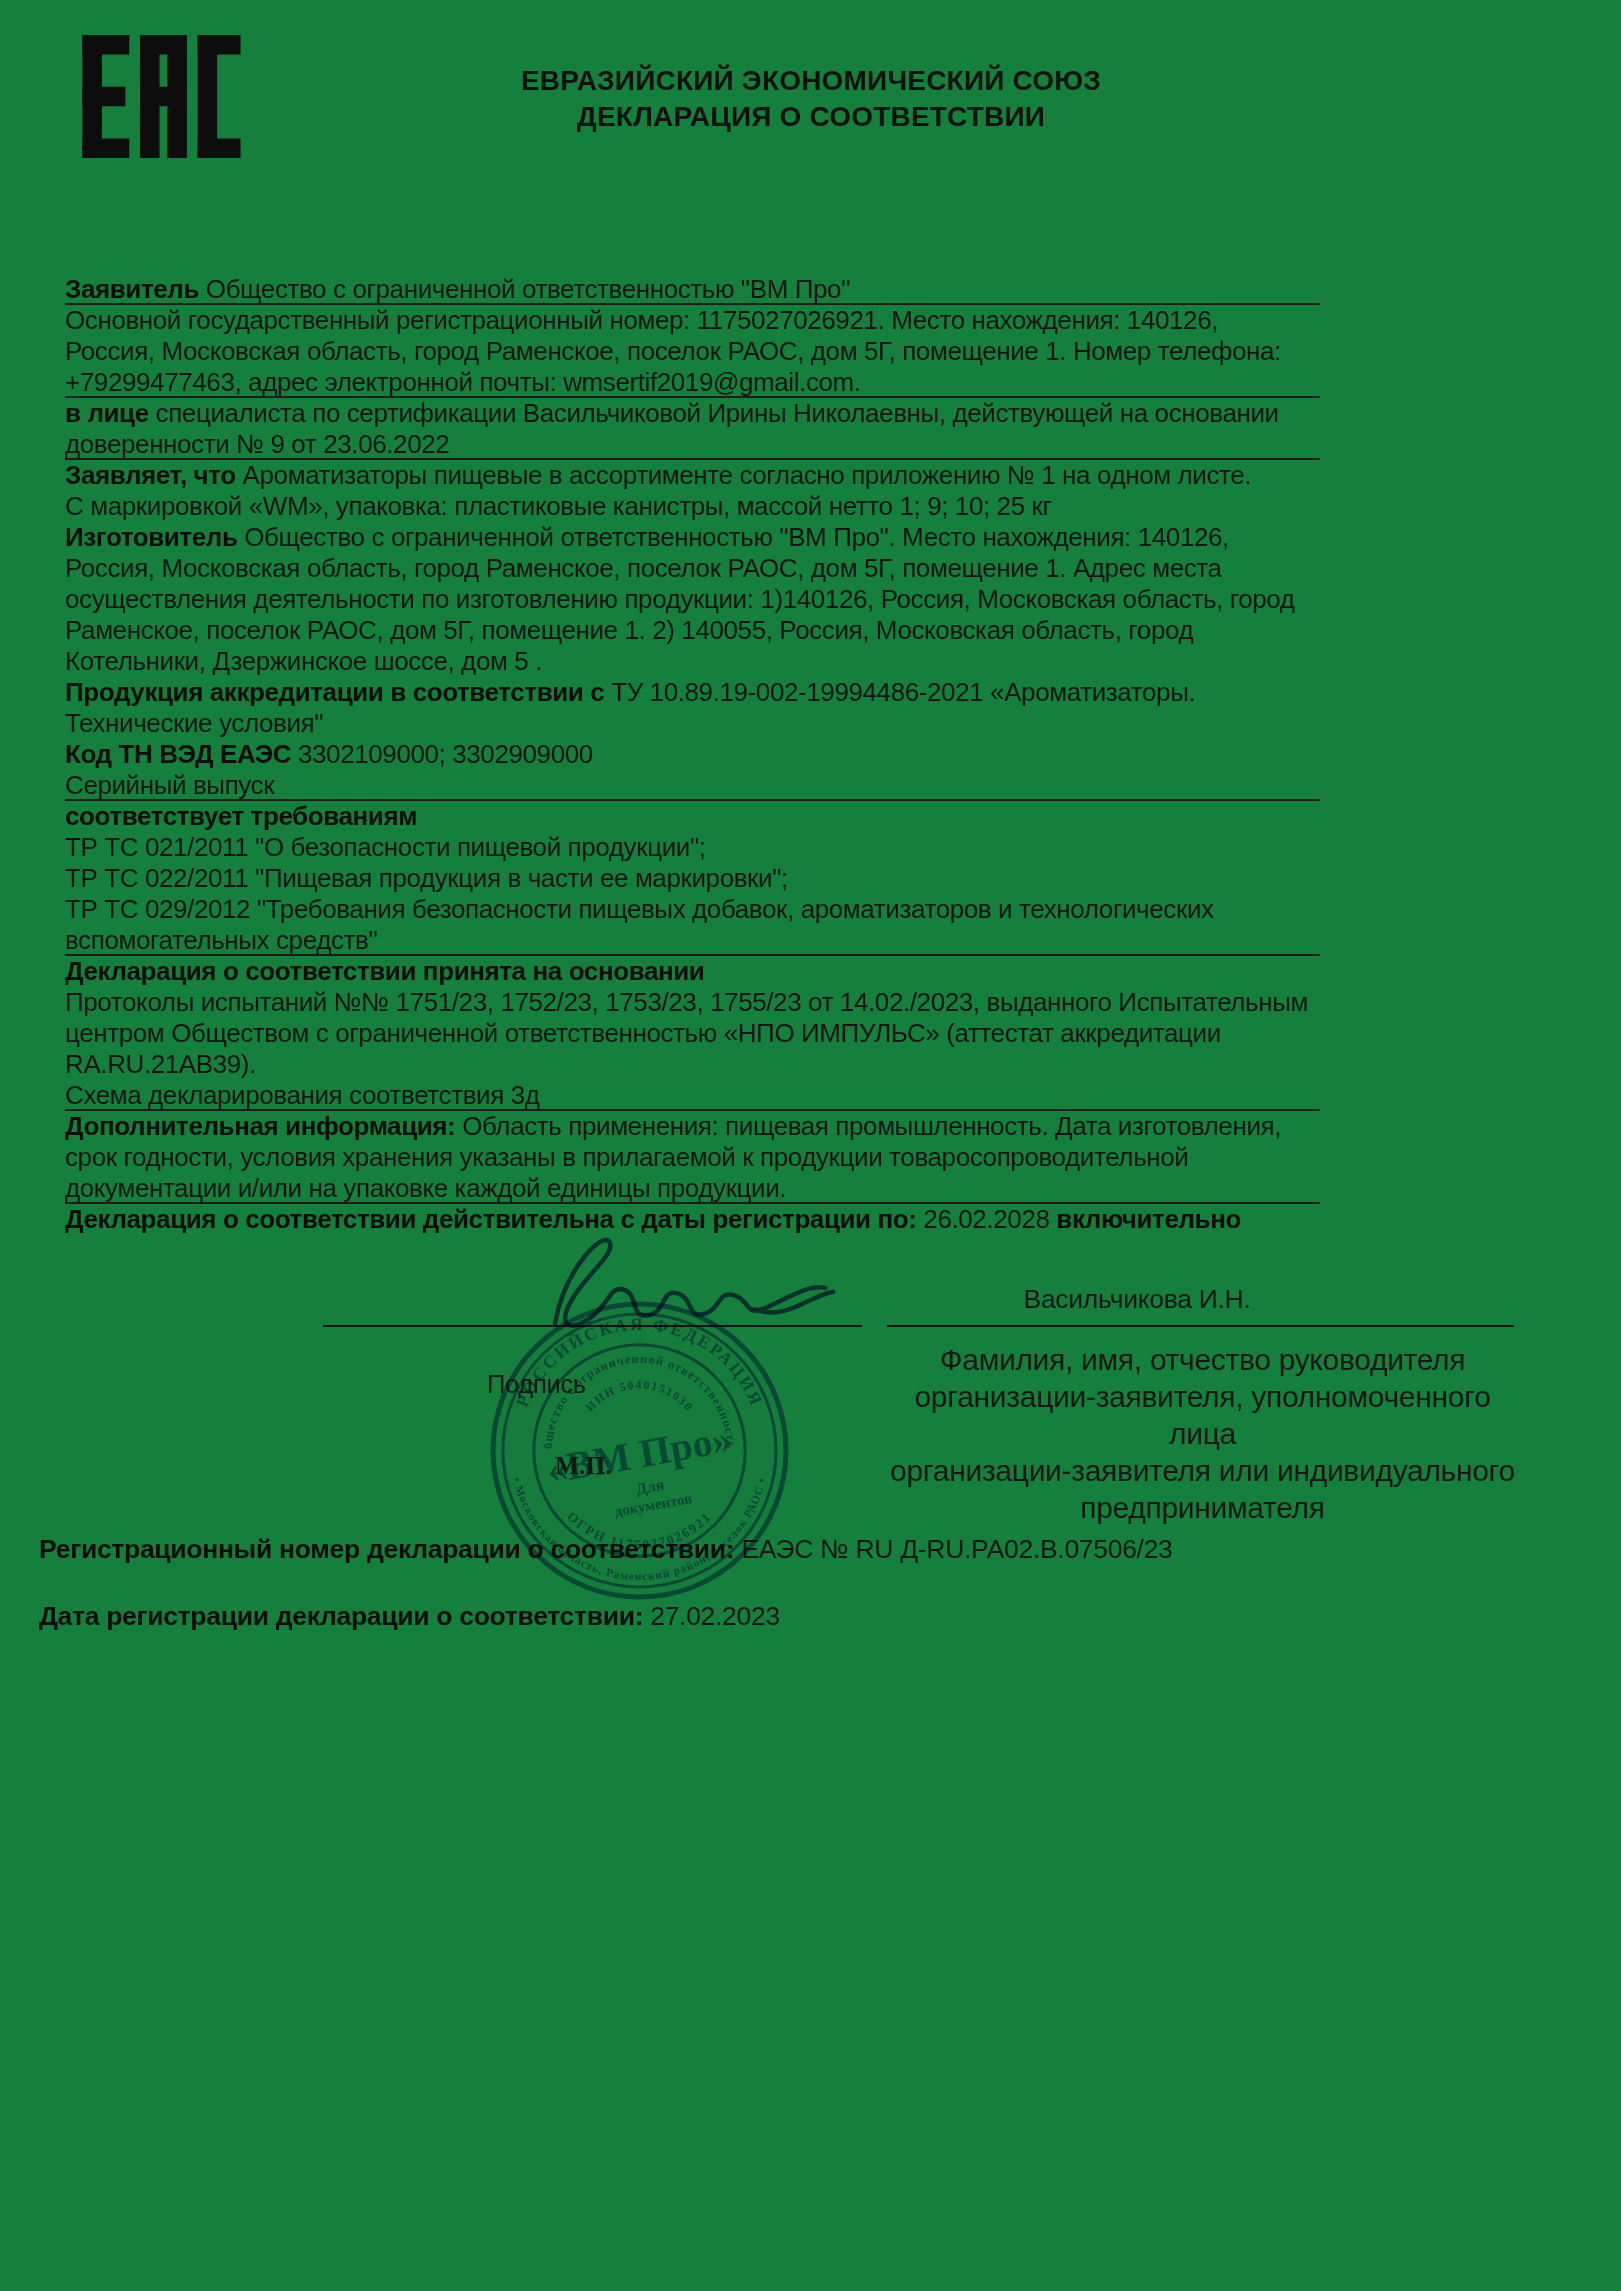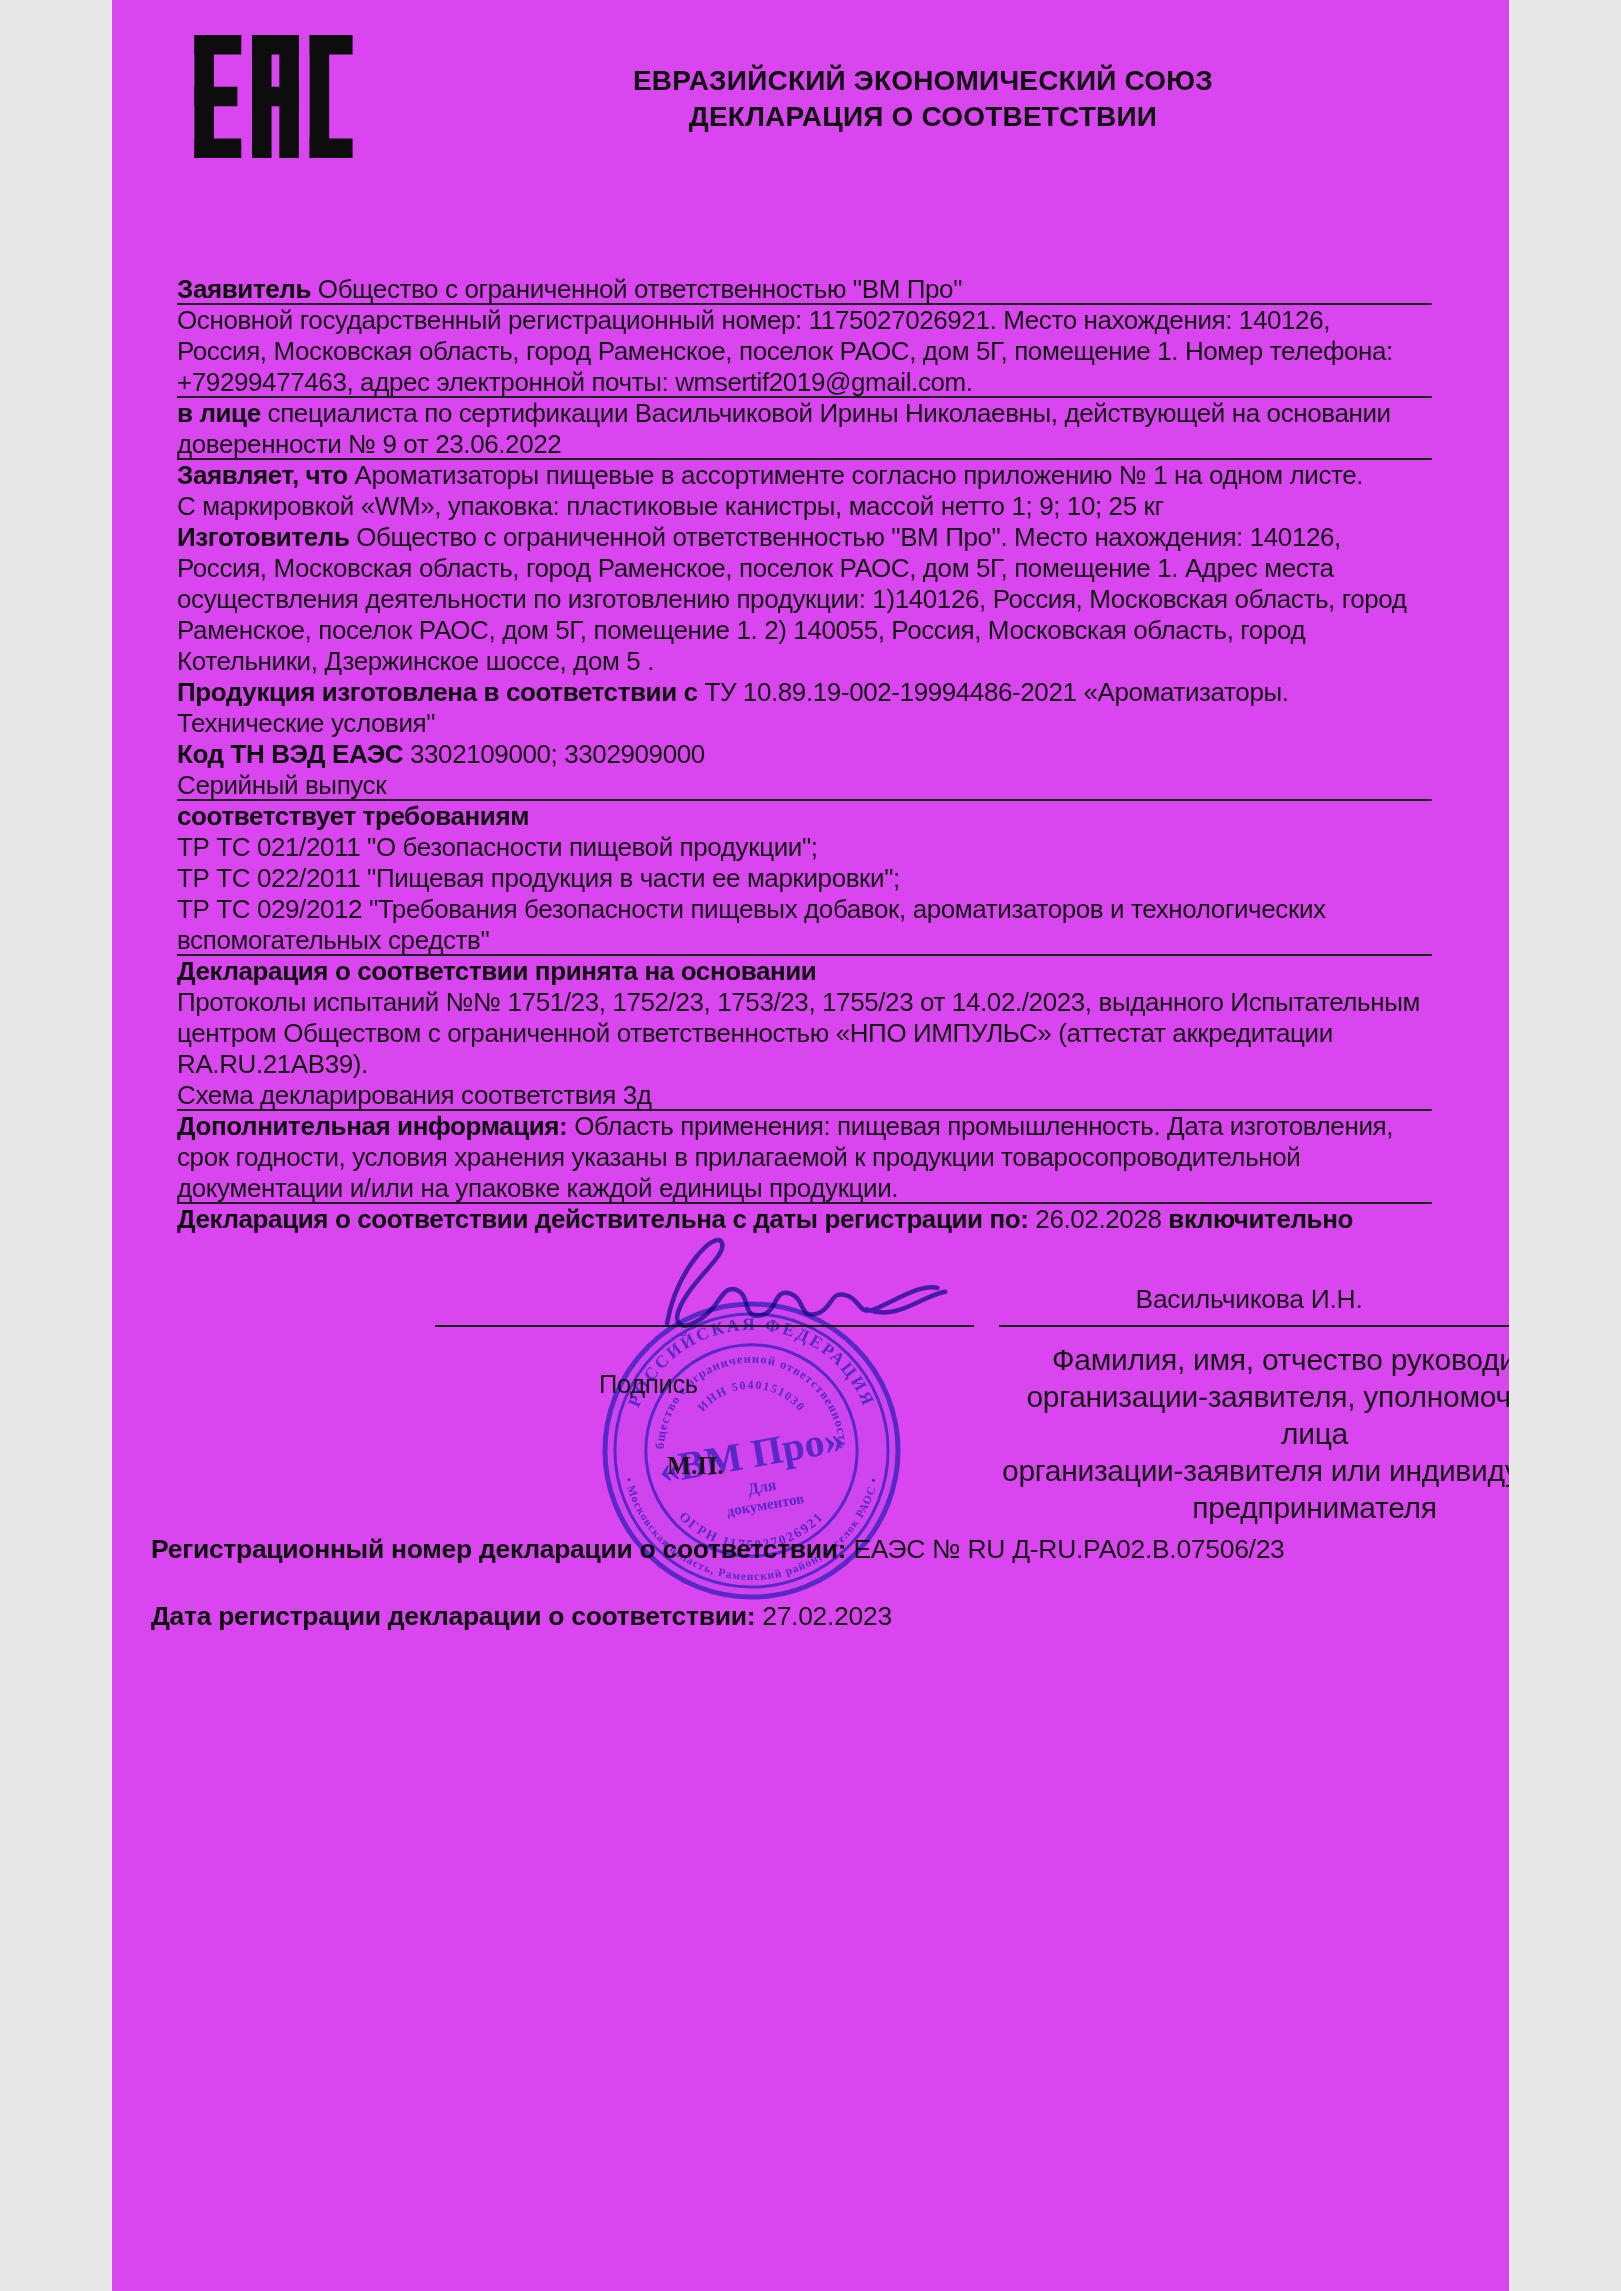--- a/index.html
+++ b/index.html
@@ -1,18 +1,18 @@
 <!DOCTYPE html>
 <html><head>
 <meta charset="utf-8">
 <style>
   html,body{margin:0;padding:0;background:#e8e8e8;}
   .page{
-    position:relative;width:1397px;height:2292px;margin:0 auto;
-    background:#d946ef;overflow:hidden;
+    position:relative;width:1621px;height:2292px;margin:0 auto;
+    background:#15803d;overflow:hidden;
     font-family:"Liberation Sans",sans-serif;color:#161616;
   }
   
   .eac-logo{position:absolute;left:82px;top:35px;width:159px;height:123px;}
   
   .title{
     position:absolute;left:321px;top:63px;width:980px;text-align:center;
     font-weight:bold;font-size:28px;line-height:36px;letter-spacing:0.2px;color:#101010;
   }
   
@@ -78,21 +78,21 @@
       <div class="line u"><span>+79299477463, адрес электронной почты: wmsertif2019@gmail.com.</span></div>
       <div class="line"><span class="b">в лице</span><span> специалиста по сертификации Васильчиковой Ирины Николаевны, действующей на основании</span></div>
       <div class="line u"><span>доверенности № 9 от  23.06.2022</span></div>
       <div class="line"><span class="b">Заявляет, что</span><span> Ароматизаторы пищевые в ассортименте согласно приложению № 1 на одном листе.</span></div>
       <div class="line"><span>С маркировкой «WM»,  упаковка: пластиковые канистры, массой нетто 1; 9; 10; 25 кг</span></div>
       <div class="line"><span class="b">Изготовитель</span><span> Общество с ограниченной ответственностью "ВМ Про". Место нахождения: 140126,</span></div>
       <div class="line"><span>Россия, Московская область, город Раменское, поселок  РАОС, дом 5Г, помещение 1. Адрес места</span></div>
       <div class="line"><span>осуществления деятельности по изготовлению продукции: 1)140126, Россия, Московская область, город</span></div>
       <div class="line"><span>Раменское, поселок РАОС, дом 5Г, помещение 1. 2) 140055, Россия, Московская область, город</span></div>
       <div class="line"><span>Котельники, Дзержинское шоссе, дом 5 .</span></div>
-      <div class="line"><span class="b">Продукция изготовлена в соответствии с</span><span> ТУ 10.89.19-002-19994486-2021 «Ароматизаторы.</span></div>
+      <div class="line"><span class="b">Продукция аккредитации в соответствии с</span><span> ТУ 10.89.19-002-19994486-2021 «Ароматизаторы.</span></div>
       <div class="line"><span>Технические условия"</span></div>
       <div class="line"><span class="b">Код ТН ВЭД ЕАЭС</span><span> 3302109000; 3302909000</span></div>
       <div class="line u"><span>Серийный выпуск</span></div>
       <div class="line"><span class="b">соответствует требованиям</span></div>
       <div class="line"><span>ТР ТС 021/2011 "О безопасности пищевой продукции";</span></div>
       <div class="line"><span>ТР ТС 022/2011 "Пищевая продукция в части ее маркировки";</span></div>
       <div class="line"><span>ТР ТС 029/2012 "Требования безопасности пищевых добавок, ароматизаторов и технологических</span></div>
       <div class="line u"><span>вспомогательных средств"</span></div>
       <div class="line"><span class="b">Декларация о соответствии принята на основании</span></div>
       <div class="line"><span>Протоколы испытаний №№ 1751/23, 1752/23, 1753/23, 1755/23 от 14.02./2023, выданного Испытательным</span></div>

